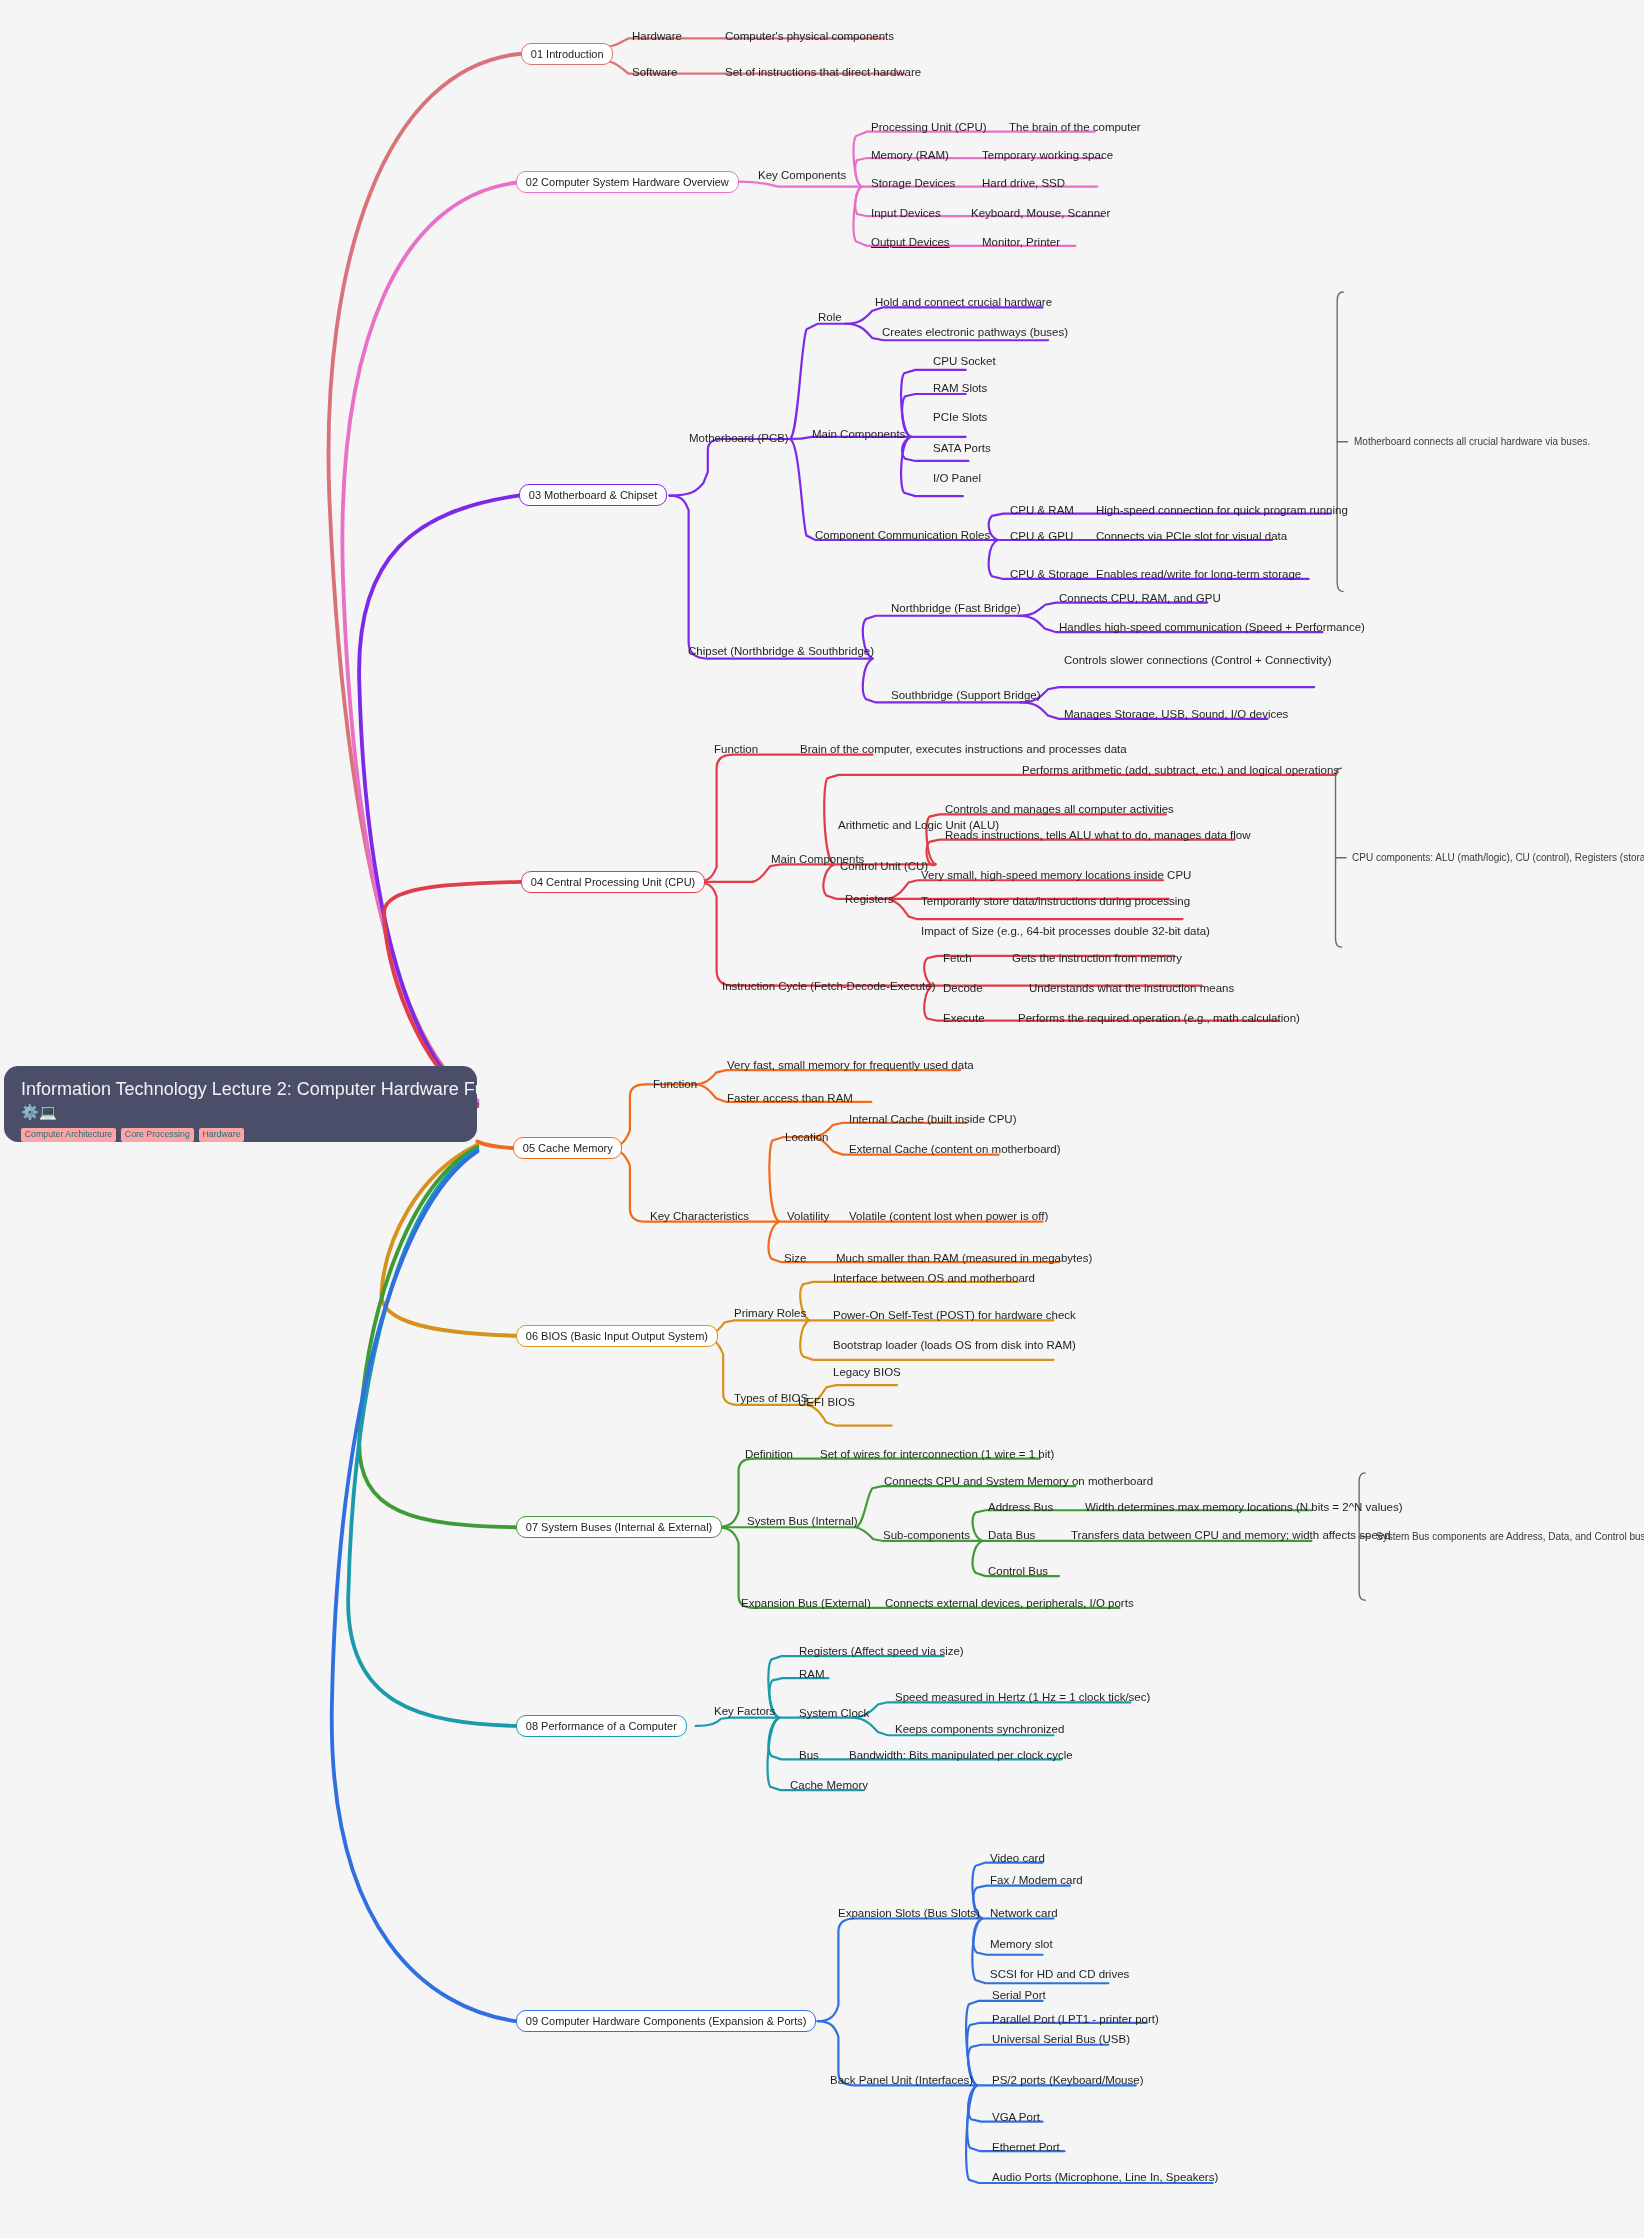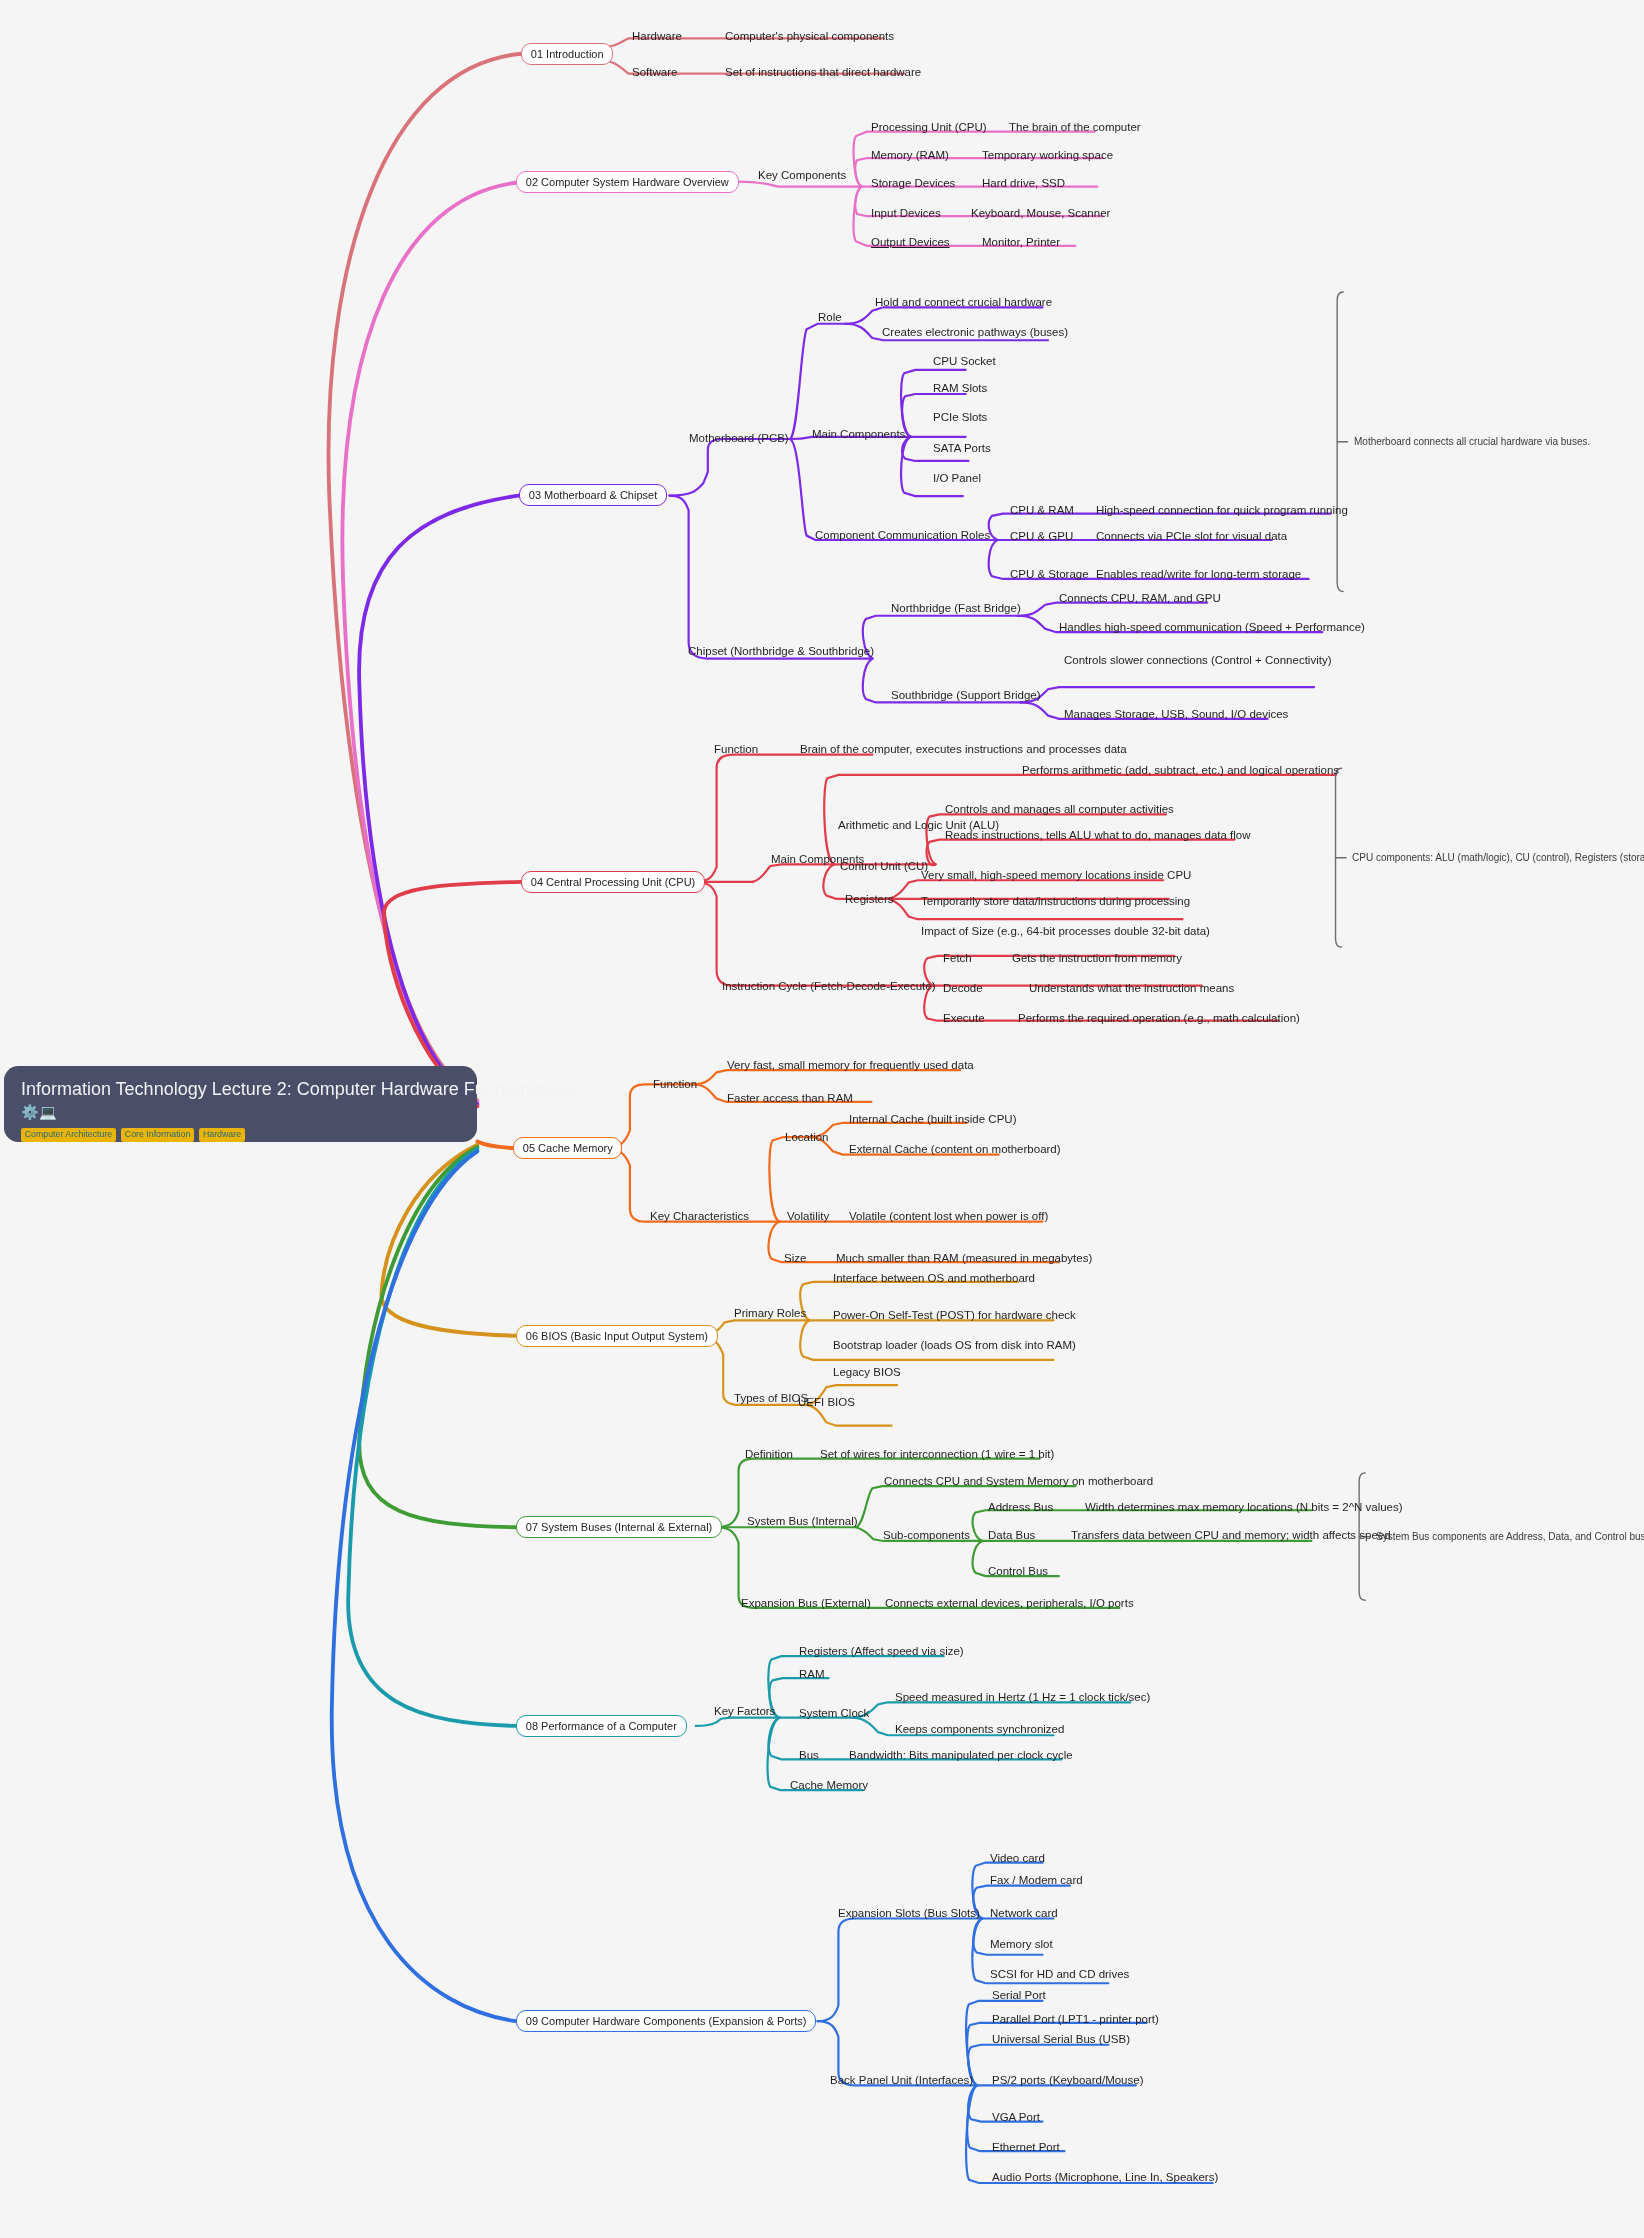--- a/index.html
+++ b/index.html
@@ -25,21 +25,21 @@
     font-size:18px;
     line-height:22px;
     color:#f2f2f5;
     white-space:nowrap;
   }
   .root .root-emoji{
     font-size:14.3px;line-height:18.7px;margin-top:3.3px;letter-spacing:0.5px;
   }
   .root .tags{margin-top:5.5px;display:flex;gap:5px;}
   .root .tag{
-    background:#eab308;
+    background:#fca5a5;
     color:#246b7a;
     font-size:8.8px;
     line-height:11px;
     padding:1.6px 3.8px 2.2px 3.8px;
     border-radius:2.2px;
     white-space:nowrap;
   }
 
   
   .pill{
@@ -212,21 +212,21 @@
       <path d="M 1780 3800 C 1762 3812 1758 3902 1768 3914 L 1786 3920 L 1940 3920" stroke="#2f6fe0" stroke-width="4"></path>
       <path d="M 1780 3800 C 1760 3814 1756 3958 1766 3972 L 1784 3978 L 2210 3978" stroke="#2f6fe0" stroke-width="4"></path>
     </g>
   </svg>
 
   <div class="root" style="left:4.4px;top:1066px;width:473px;height:76px;">
     <div class="root-title">Information Technology Lecture 2: Computer Hardware Fundamentals</div>
     <div class="root-emoji">⚙️💻</div>
     <div class="tags">
       <span class="tag">Computer Architecture</span>
-      <span class="tag">Core Information</span>
+      <span class="tag">Core Processing</span>
       <span class="tag">Hardware</span>
     </div>
   </div>
 
   <div class="pill" style="left:521px;top:43px;border-color:#d9737a;">01 Introduction</div>
   <div class="lbl" style="left:632px;top:29px;">Hardware</div>
   <div class="lbl" style="left:725px;top:29px;">Computer's physical components</div>
   <div class="lbl" style="left:632px;top:65px;">Software</div>
   <div class="lbl" style="left:725px;top:65px;">Set of instructions that direct hardware</div>
 

